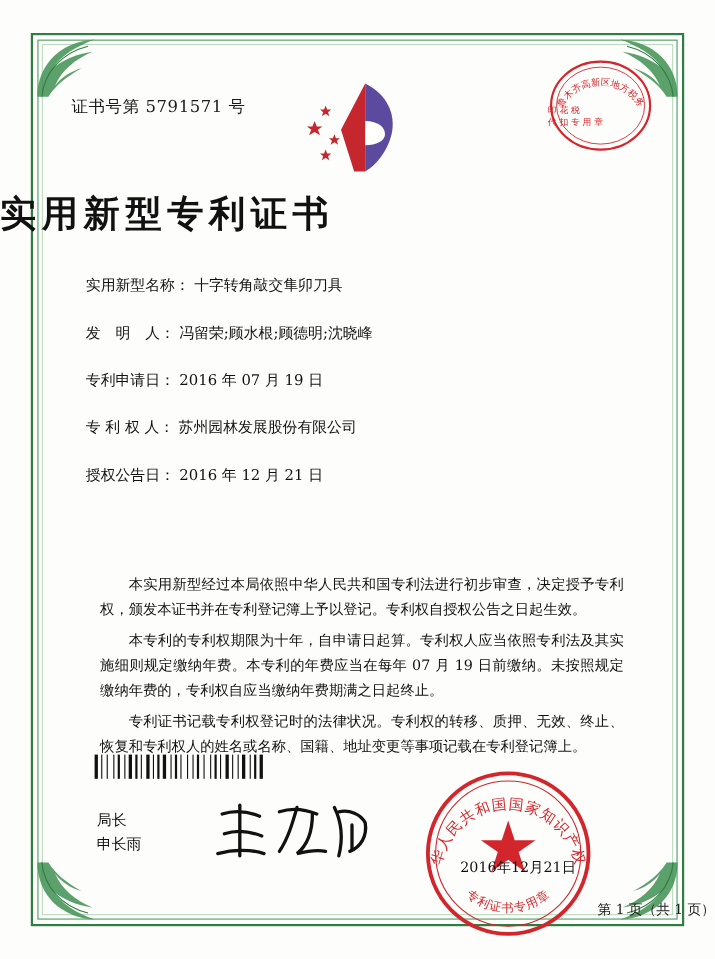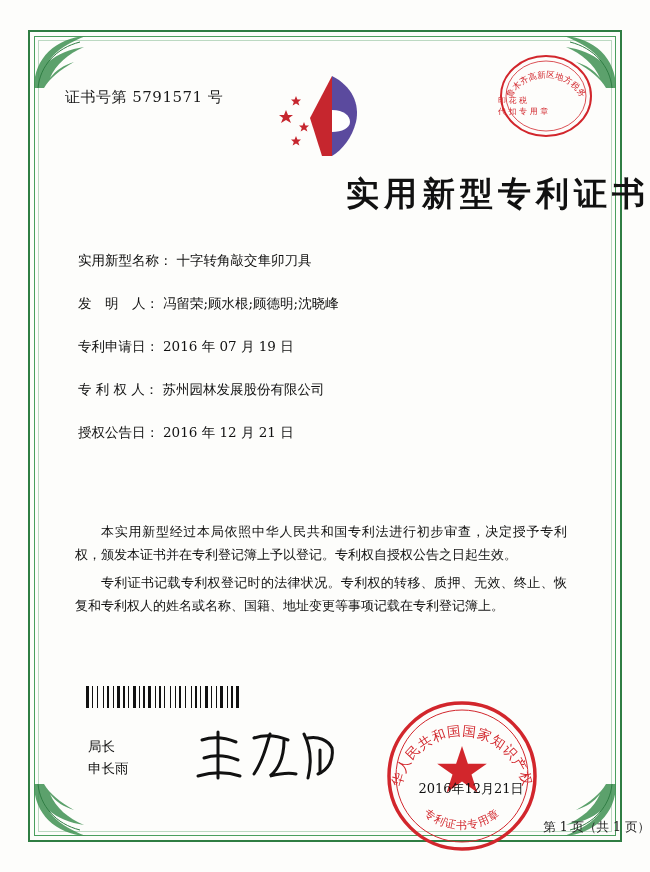--- a/index.html
+++ b/index.html
@@ -95,21 +95,21 @@
     font-family: "DejaVu Serif", serif;
   }
   .stamp-top .t2 { top: 47px; }
   .stamp-top .t3 { top: 58px; }
 
   
   .title {
     position: absolute;
     left: 0; right: 0;
     top: 172px;
-    text-align: right;
+    text-align: left;
     font-size: 33px;
     font-weight: bold;
     letter-spacing: 5px;
     color: #111;
     font-family: "DejaVu Serif", serif;
   }
 
   
   .fields {
     position: absolute;
@@ -134,21 +134,21 @@
     left: 75px;
     top: 520px;
     width: 492px;
     font-size: 13px;
     line-height: 23px;
     color: #111;
     text-align: justify;
     font-family: "DejaVu Serif", serif;
   }
   .body-text p {
-    margin: 0 0 5px 0;
+    margin: 0 0 5px 16px;
     text-indent: 26px;
   }
 
   
   .barcode {
     position: absolute;
     left: 86px;
     top: 686px;
     width: 168px;
     height: 22px;
@@ -288,20 +288,21 @@
     <div class="field">
       <span class="lbl">专 利 权 人：</span><span class="val">苏州园林发展股份有限公司</span>
     </div>
     <div class="field">
       <span class="lbl">授权公告日：</span><span class="val">2016 年 12 月 21 日</span>
     </div>
   </div>
 
   <div class="body-text">
     <p>本实用新型经过本局依照中华人民共和国专利法进行初步审查，决定授予专利权，颁发本证书并在专利登记簿上予以登记。专利权自授权公告之日起生效。</p>
+    <p>本专利的专利权期限为十年，自申请日起算。专利权人应当依照专利法及其实施细则规定缴纳年费。本专利的年费应当在每年 07 月 19 日前缴纳。未按照规定缴纳年费的，专利权自应当缴纳年费期满之日起终止。</p>
     <p>专利证书记载专利权登记时的法律状况。专利权的转移、质押、无效、终止、恢复和专利权人的姓名或名称、国籍、地址变更等事项记载在专利登记簿上。</p>
   </div>
 
   <div class="barcode" id="barcode">
       <i style="width: 3px; background: rgb(17, 17, 17);"></i>
       <i style="width: 1px; background: transparent;"></i>
       <i style="width: 1px; background: rgb(17, 17, 17);"></i>
       <i style="width: 2px; background: transparent;"></i>
       <i style="width: 1px; background: rgb(17, 17, 17);"></i>
       <i style="width: 3px; background: transparent;"></i>

